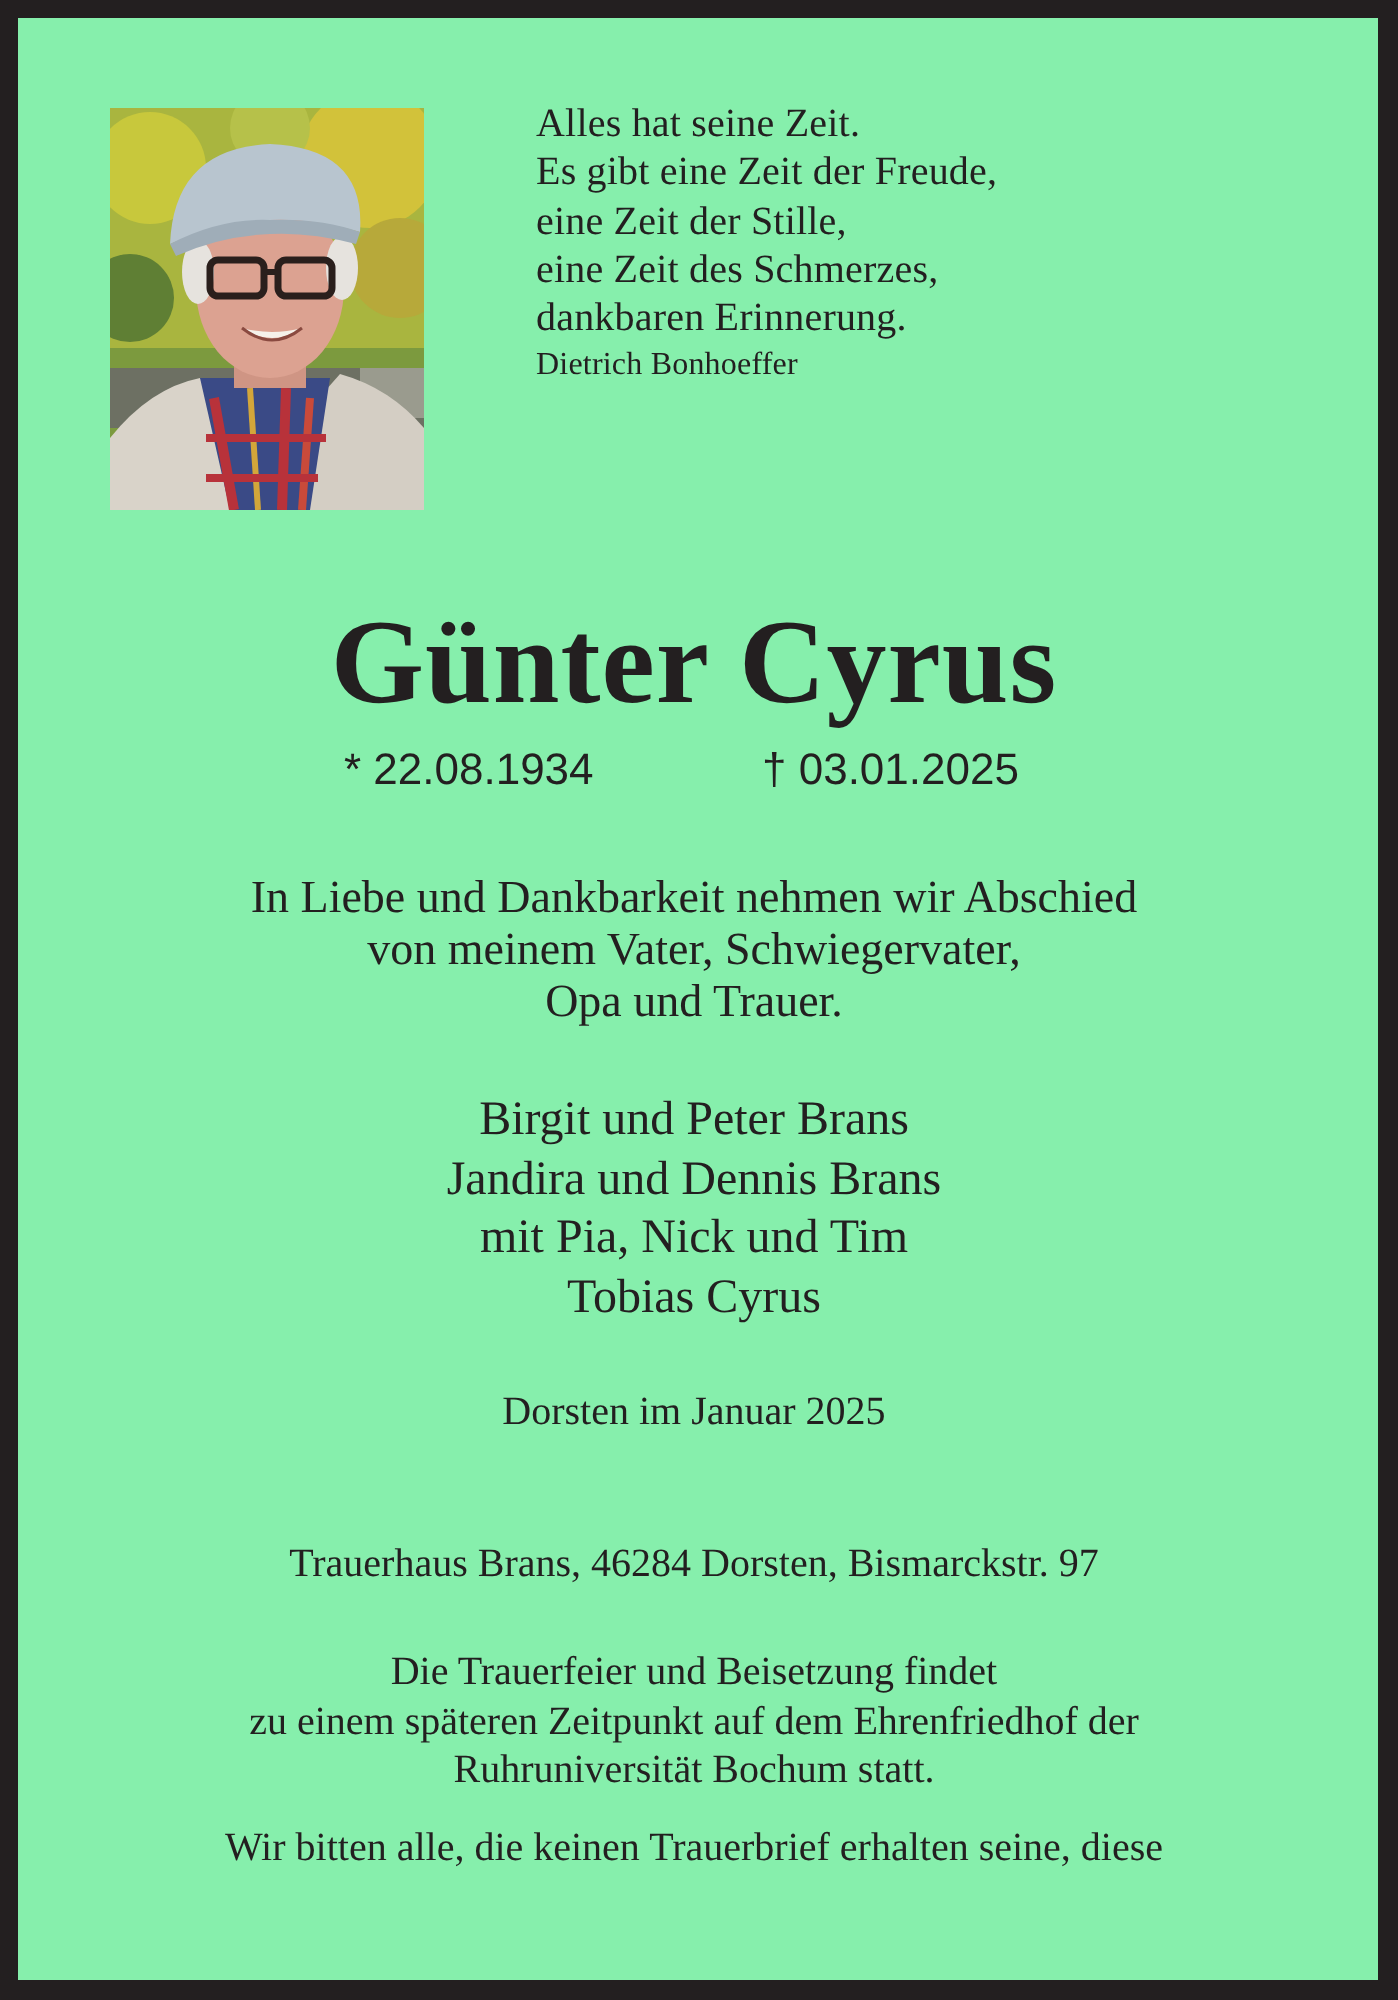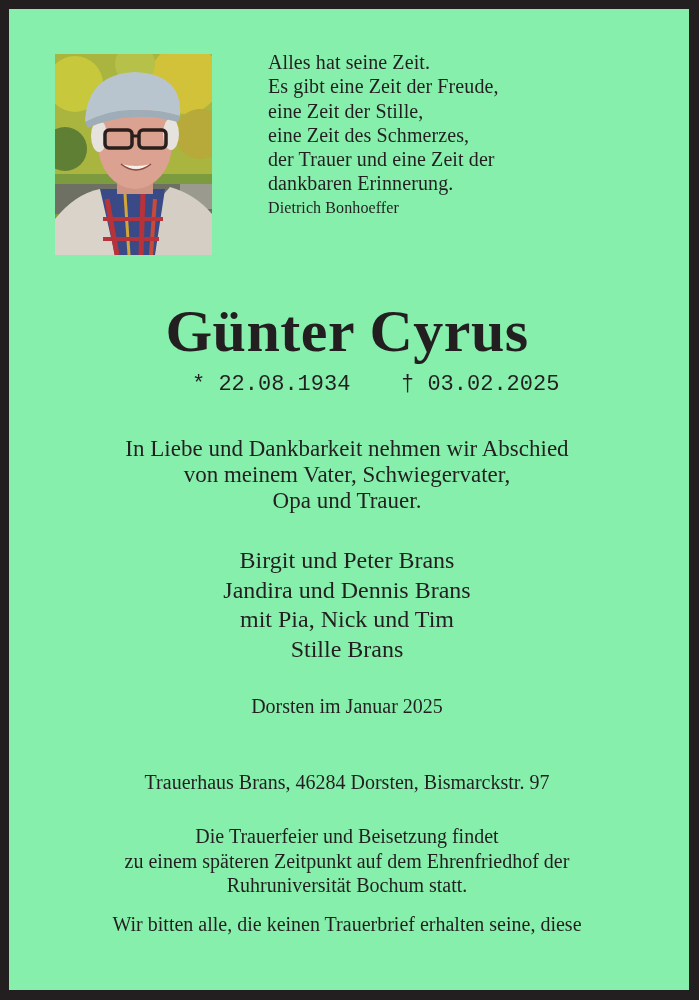--- a/index.html
+++ b/index.html
@@ -43,24 +43,23 @@
     .name {
       top: 287px;
       font-family: "Liberation Serif", serif;
       font-weight: bold;
       font-size: 60px;
       line-height: 70px;
       letter-spacing: 0.5px;
     }
     .dates {
       position: absolute; top: 363px;
-      font-family: Liberation Mono, monospace;
+      font-family: Liberation Sans, sans-serif;
       font-size: 22px; line-height: 26px;
       white-space: nowrap;
-      margin-left: 20px;
     }
     .dates.born { left: 163px; }
     .dates.died { left: 372px; }
     .intro {
       top: 427px;
       font-family: "Liberation Serif", serif;
       font-size: 23px; line-height: 26px;
     }
     .intro .line, .mourners .line, .funeral .line, .request .line { display: block; white-space: nowrap; }
     .mourners {
@@ -133,41 +132,40 @@
       <path d="M66 110 Q81 120 96 110 Q81 114 66 110 Z" fill="#f5f1ea"></path>
       <path d="M66 110 Q81 122 96 110" stroke="#8a4a40" stroke-width="1.5" fill="none"></path>
     </svg>
   </div>
 
   <div class="poem">
     <span class="line">Alles hat seine Zeit.</span>
     <span class="line">Es gibt eine Zeit der Freude,</span>
     <span class="line">eine Zeit der Stille,</span>
     <span class="line">eine Zeit des Schmerzes,</span>
-    <span class="line">der Trauer und eine Zeit der</span>
     <span class="line">dankbaren Erinnerung.</span>
     <span class="author">Dietrich Bonhoeffer</span>
   </div>
 
   <div class="center name">Günter Cyrus</div>
 
   <div class="dates born">* 22.08.1934</div>
-  <div class="dates died">† 03.02.2025</div>
+  <div class="dates died">† 03.01.2025</div>
 
   <div class="center intro">
     <span class="line">In Liebe und Dankbarkeit nehmen wir Abschied</span>
     <span class="line">von meinem Vater, Schwiegervater,</span>
     <span class="line">Opa und Trauer.</span>
   </div>
 
   <div class="center mourners">
     <span class="line">Birgit und Peter Brans</span>
     <span class="line">Jandira und Dennis Brans</span>
     <span class="line">mit Pia, Nick und Tim</span>
-    <span class="line">Stille Brans</span>
+    <span class="line">Tobias Cyrus</span>
   </div>
 
   <div class="center place-date">Dorsten im Januar 2025</div>
 
   <div class="center address">Trauerhaus Brans, 46284 Dorsten, Bismarckstr. 97</div>
 
   <div class="center funeral">
     <span class="line">Die Trauerfeier und Beisetzung findet</span>
     <span class="line">zu einem späteren Zeitpunkt auf dem Ehrenfriedhof der</span>
     <span class="line">Ruhruniversität Bochum statt.</span>

